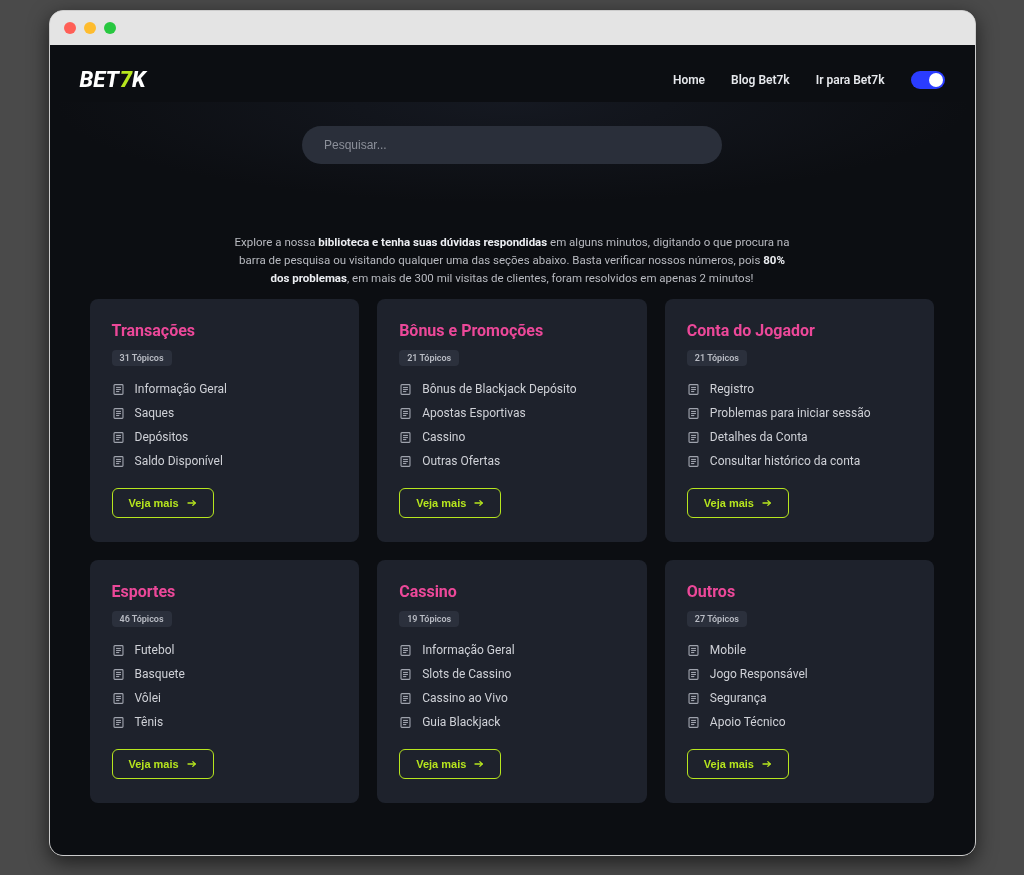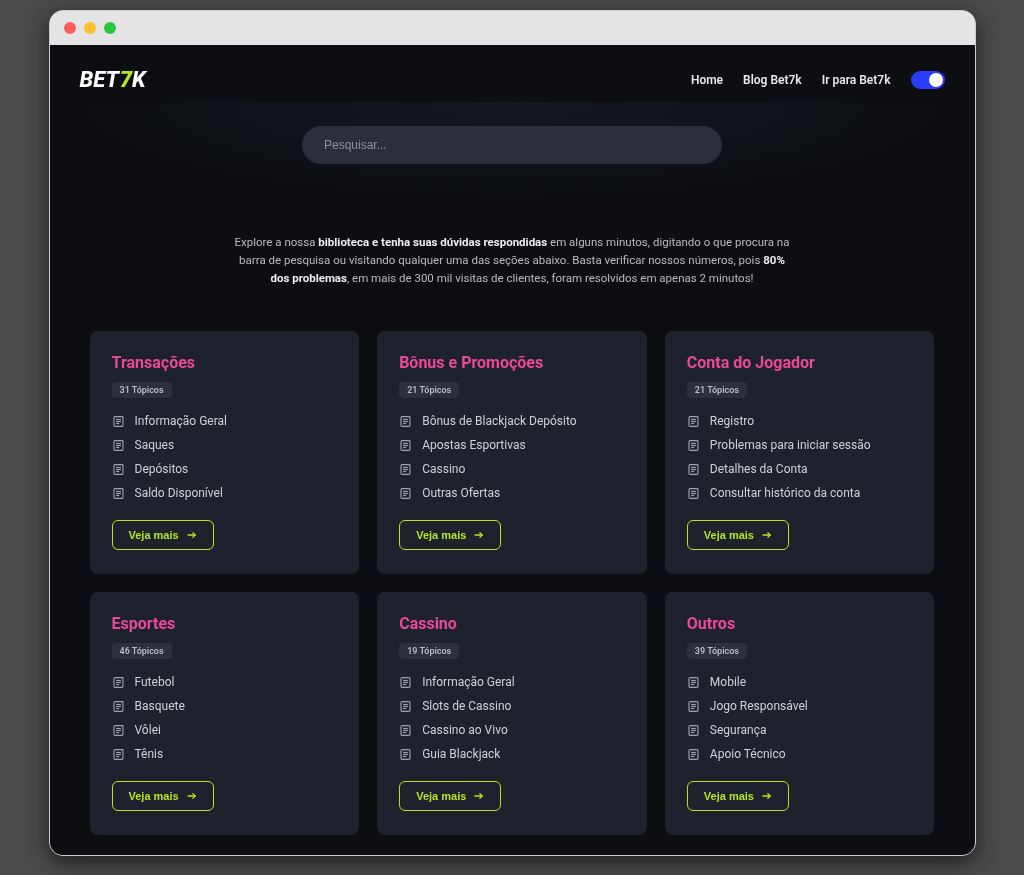--- a/index.html
+++ b/index.html
@@ -51,21 +51,21 @@
     color: #fff;
     display: flex;
     align-items: center;
     font-style: italic;
   }
   .logo .seven { color: #b7e61e; font-weight: 900; margin-left:1px; }
   .logo .k { font-style: italic; }
   .nav {
     display: flex;
     align-items: center;
-    gap: 20px;
+    gap: 26px;
     font-size: 12px;
     font-weight: 600;
     color: #e6e8ec;
   }
   .nav a { color: #e6e8ec; text-decoration: none; cursor: pointer; }
   .toggle {
     position: relative;
     width: 34px; height: 18px;
     background: #2a3cff;
     border-radius: 10px;
@@ -95,21 +95,21 @@
     color: #e5e5e5; font-size: 12px; width: 100%;
   }
   .search input::placeholder { color: #8c909a; }
 
   .intro {
     text-align: center;
     font-size: 11.5px;
     line-height: 1.55;
     color: #b8bac0;
     max-width: 560px;
-    margin: 30px auto 44px;
+    margin: 30px auto 12px;
   }
   .intro b { color: #eceef2; font-weight: 700; }
 
   .grid {
     display: grid;
     grid-template-columns: repeat(3, 1fr);
     gap: 18px;
     padding: 0 40px 40px;
   }
   .card {
@@ -493,21 +493,21 @@
             <span class="arrow">
               <svg viewBox="0 0 12 10" fill="none" stroke="currentColor" stroke-width="1.6" stroke-linecap="round" stroke-linejoin="round">
                 <line x1="1" y1="5" x2="10" y2="5"></line>
                 <polyline points="7,2 10,5 7,8"></polyline>
               </svg>
             </span>
           </button>
         </div>
         <div class="card">
           <div class="card-title">Outros</div>
-          <div class="badge">39 Tópicos</div>
+          <div class="badge">27 Tópicos</div>
           <ul class="links">
             <li>
               <span class="doc-icon">
                 <svg viewBox="0 0 16 16" fill="none" stroke="currentColor" stroke-width="1.4">
                   <rect x="2.5" y="2" width="11" height="12" rx="1"></rect>
                   <line x1="5" y1="5.5" x2="11" y2="5.5"></line>
                   <line x1="5" y1="8" x2="11" y2="8"></line>
                   <line x1="5" y1="10.5" x2="9" y2="10.5"></line>
                 </svg>
               </span>

